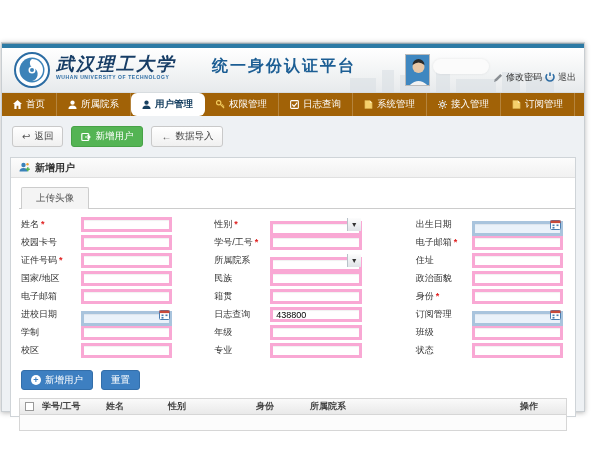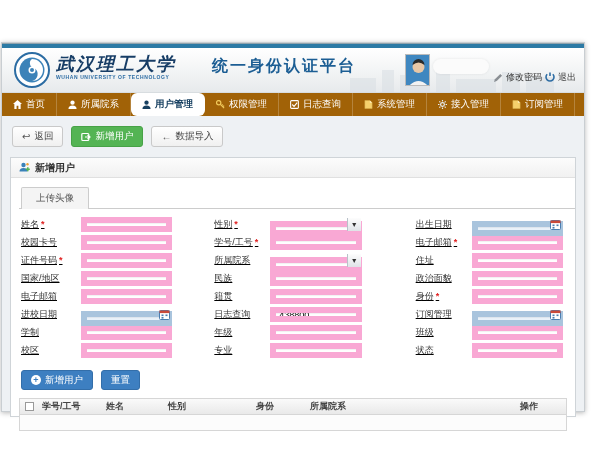--- a/index.html
+++ b/index.html
@@ -40,24 +40,24 @@
 
   
   .panel { background:#fff; border:1px solid #cfd4d8; height:260px; }
   .sec-strip { height:20px; background:linear-gradient(#fcfcfc,#f1f1f1); border-bottom:1px solid #e0e0e0; display:flex; align-items:center; padding-left:8px; gap:5px; }
   .sec-title { font-size:10px; font-weight:bold; color:#333; }
   .tabs { display:flex; gap:3px; margin:8px 0 0 8px; border-bottom:1px solid #ccc; padding-left:2px; }
   .tab { font-size:9.5px; padding:4px 14px; border:1px solid #ccc; border-bottom:none; background:#f4f4f4; color:#555; border-radius:2px 2px 0 0; cursor:pointer; position:relative; top:1px; }
   .tab.active { background:#fff; color:#222; font-weight:bold; border-bottom:1px solid #fff; }
 
   
-  .form-grid { display:grid; grid-template-columns:56px 1fr 34px 52px 1fr 46px 52px 1fr; column-gap:4px; row-gap:3px; padding:8px 12px 6px 10px; align-items:center;text-decoration:underline; }
+  .form-grid { display:grid; grid-template-columns:56px 1fr 34px 52px 1fr 46px 52px 1fr; column-gap:4px; row-gap:3px; padding:8px 12px 6px 10px; align-items:center; }
   .flabel { font-size:9px; color:#333; white-space:nowrap; }
   .req { color:#e02020; margin-left:2px; font-weight:bold; }
-  .finput { width:100%; height:15px; border:6px solid #f9a8d4; background:#fff; font-size:9px; padding:0 3px; font-family:"Liberation Sans",sans-serif; box-shadow:inset 0 1px 1px rgba(0,0,0,.06); }
+  .finput { width:100%; height:15px; border:3px solid #f9a8d4; background:#fff; font-size:9px; padding:0 3px; font-family:"Liberation Sans",sans-serif; box-shadow:inset 0 1px 1px rgba(0,0,0,.06); }
   .fwrap { position:relative; width:100%; height:15px; }
   .fwrap .finput { padding-right:16px; }
   .fdate .finput { background:#eaf2fa; border-color:#a9c4dd; }
   .endbtn { position:absolute; right:1px; top:1px; width:14px; height:13px; display:flex; align-items:center; justify-content:center; cursor:pointer; }
   .selbtn { background:linear-gradient(#fdfdfd,#dfe3e7); border-left:1px solid #b9c1c9; font-size:7px; color:#333; }
   .spacer { }
 
   .actions { display:flex; gap:8px; padding:6px 0 8px 10px; }
   .plus-circ { display:inline-flex; width:10px; height:10px; border-radius:50%; background:#fff; color:#3d7fc1; font-size:9px; font-weight:bold; align-items:center; justify-content:center; line-height:1; }
 

